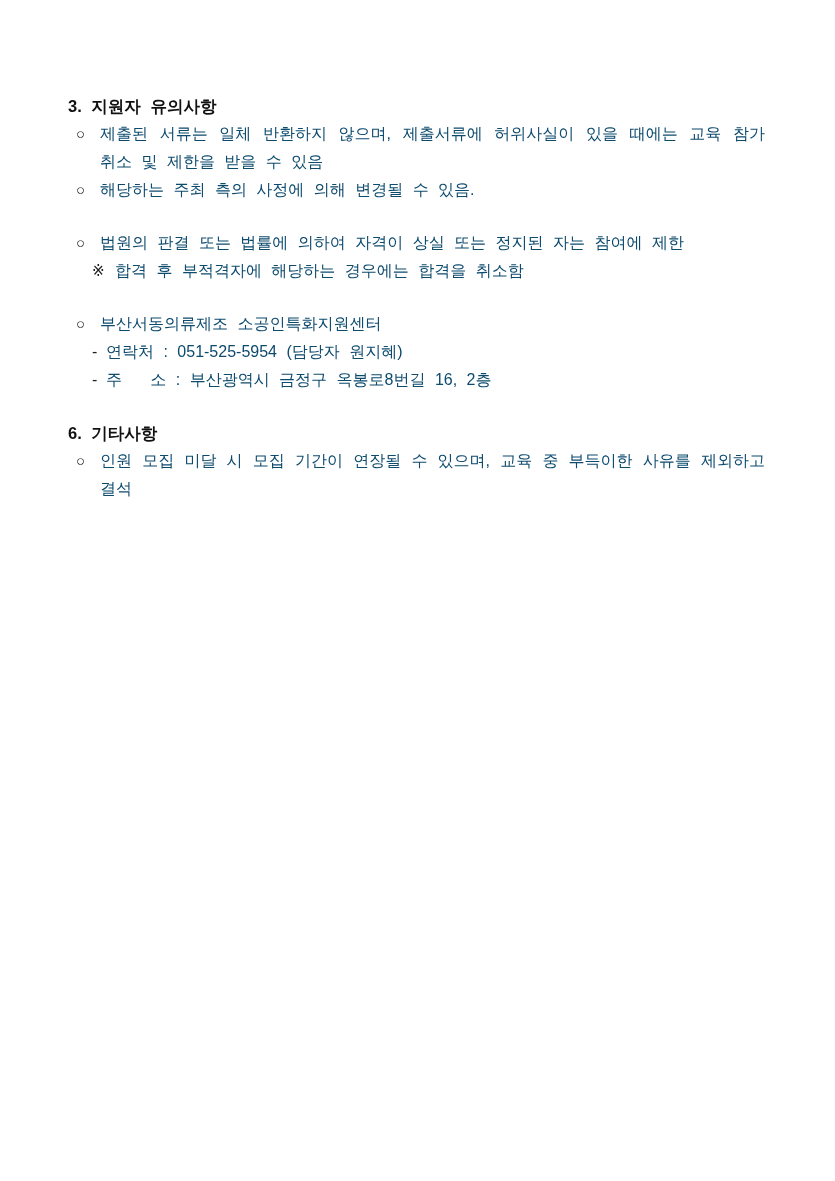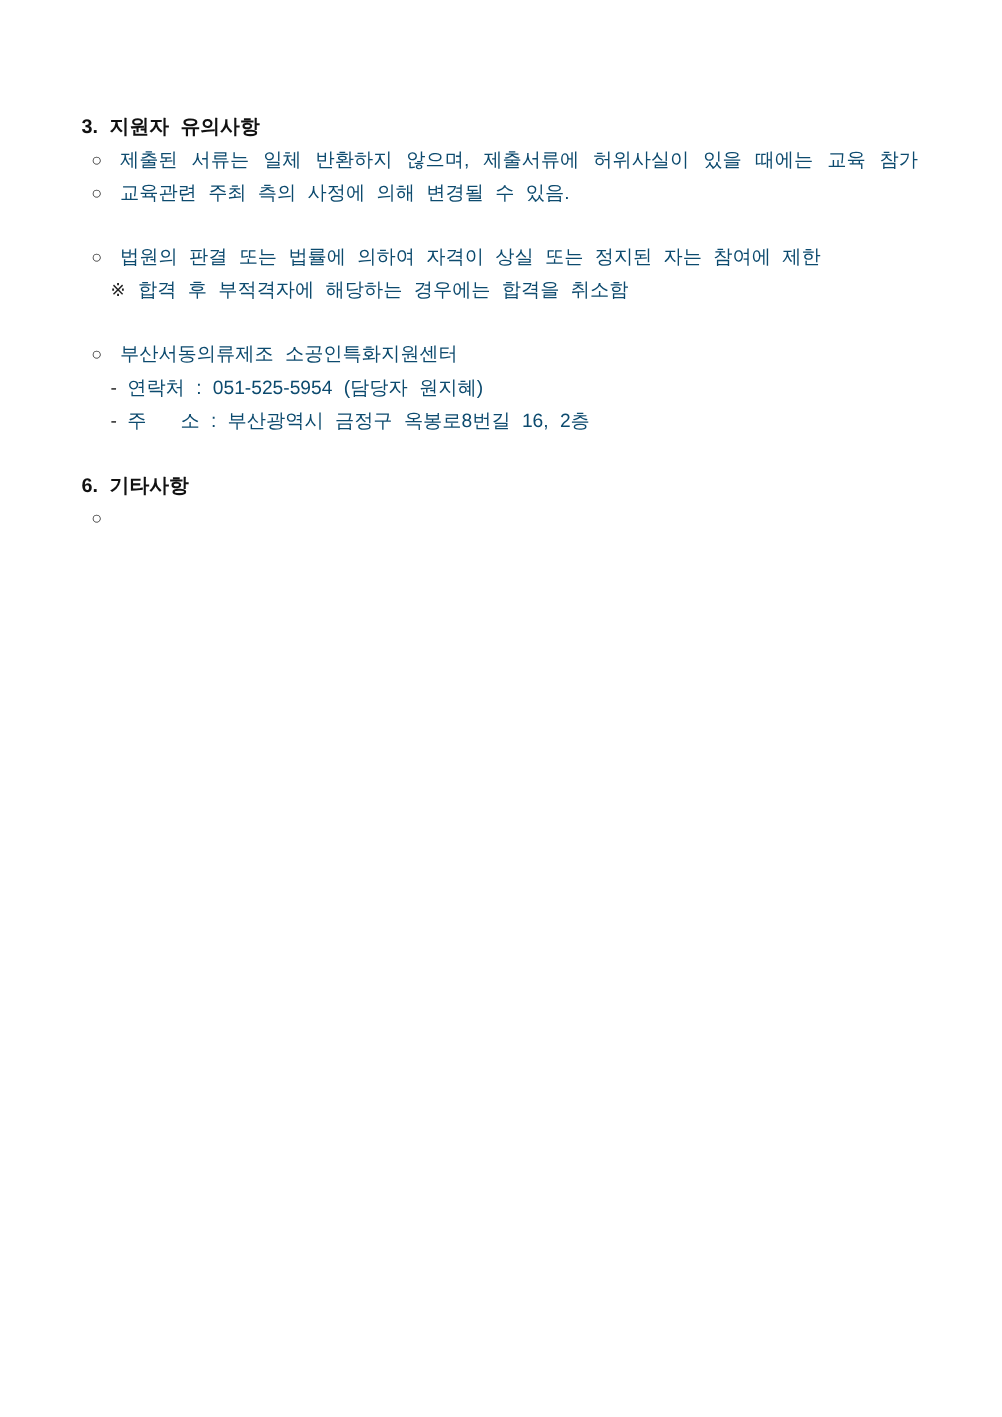--- a/index.html
+++ b/index.html
@@ -68,26 +68,27 @@
 <body>
 
 <div class="page">
 
   <div class="section">
     <h3 class="heading">3. 지원자 유의사항</h3>
     <div class="item item-circle">
       <span class="marker">○</span>
       <div class="item-text">
         <div class="line justify">제출된 서류는 일체 반환하지 않으며, 제출서류에 허위사실이 있을 때에는 교육 참가</div>
+        <div class="line">취소 및 제한을 받을 수 있음</div>
       </div>
     </div>
     <div class="item item-circle">
       <span class="marker">○</span>
       <div class="item-text">
-        <div class="line">교육관련 주최 측의 사정에 의해 변경될 수 있음.</div>
+        <div class="line">해당하는 주최 측의 사정에 의해 변경될 수 있음.</div>
       </div>
     </div>
   </div>
 
   <div class="section">
     <div class="item item-circle">
       <span class="marker">○</span>
       <div class="item-text">
         <div class="line">법원의 판결 또는 법률에 의하여 자격이 상실 또는 정지된 자는 참여에 제한</div>
       </div>
@@ -119,17 +120,18 @@
         <div class="line">주   소 : 부산광역시 금정구 옥봉로8번길 16, 2층</div>
       </div>
     </div>
   </div>
 
   <div class="section">
     <h3 class="heading">6. 기타사항</h3>
     <div class="item item-circle">
       <span class="marker">○</span>
       <div class="item-text">
+        <div class="line justify">인원 모집 미달 시 모집 기간이 연장될 수 있으며, 교육 중 부득이한 사유를 제외하고 결석</div>
       </div>
     </div>
   </div>
 
 </div>
 
 </body></html>

